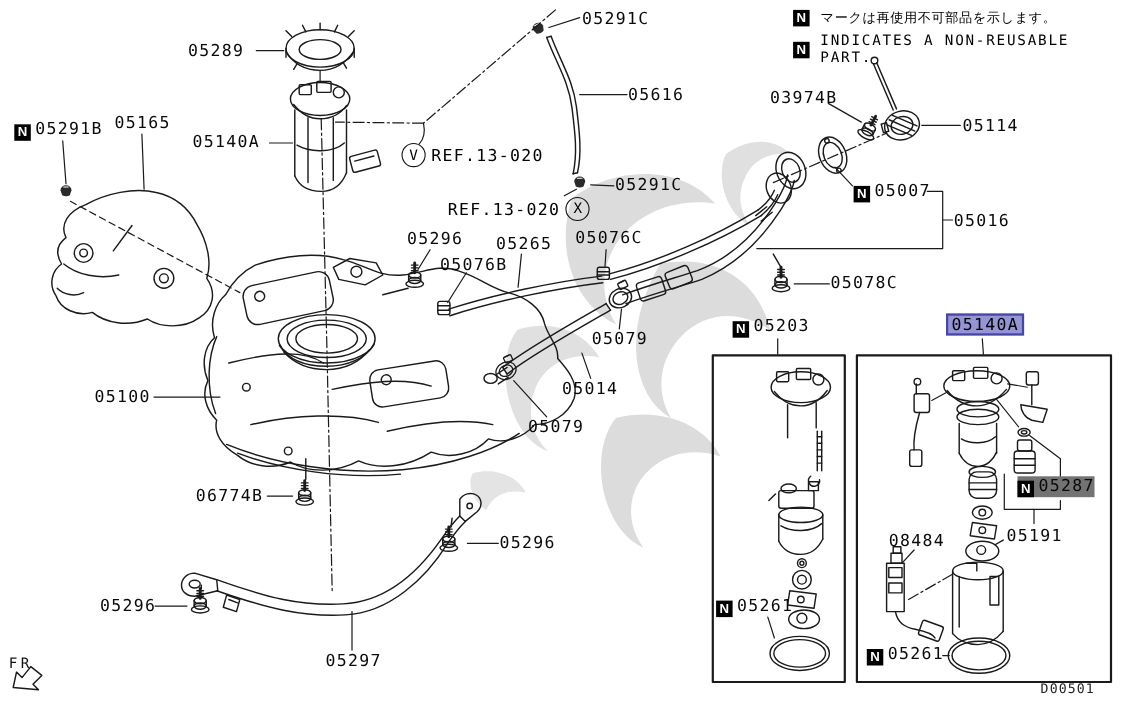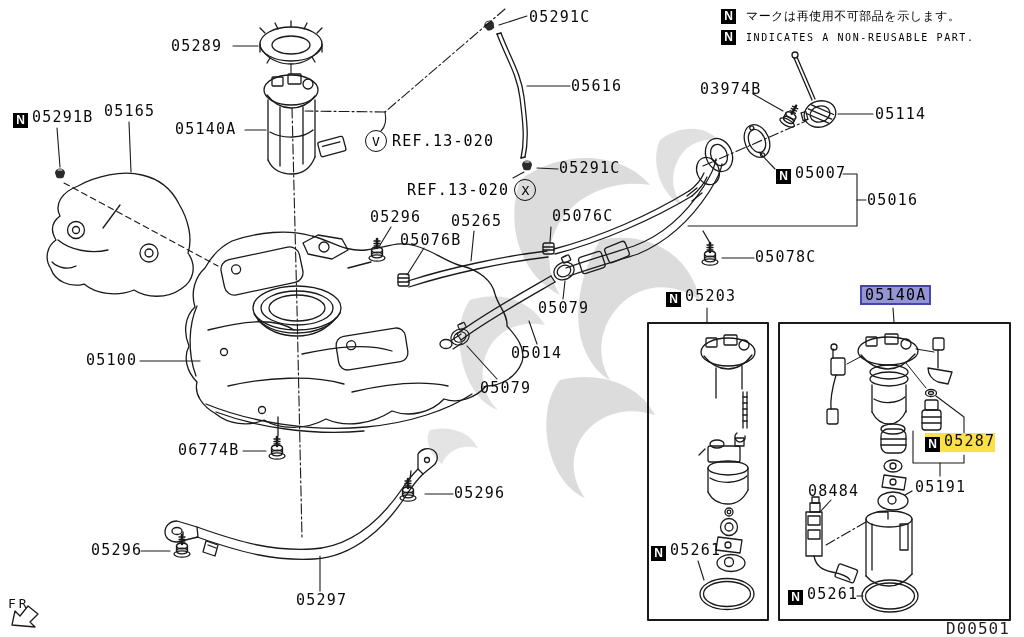--- a/index.html
+++ b/index.html
@@ -5,30 +5,30 @@
   html,body{margin:0;padding:0;background:#fff;}
   #stage{position:relative;width:1024px;height:637px;background:#fff;overflow:hidden;
          font-family:"DejaVu Sans Mono",monospace;}
   svg.art{position:absolute;left:0;top:0;}
   .pl{position:absolute;font-size:15px;line-height:16px;letter-spacing:1.2px;color:#0a0a0a;
       white-space:nowrap;}
   .nm{display:inline-block;width:15px;height:15px;background:#000;color:#fff;
       font-family:"Liberation Sans",sans-serif;font-weight:bold;font-size:12px;line-height:15px;
       text-align:center;letter-spacing:0;margin-right:4px;vertical-align:-2px;}
   .hl{background:#9595d6;border:2px solid #4646a8;padding:0 3px;color:#000;}
-  .whitebg{background:#fde047;}
+  .whitebg{background:#737373;}
   .ref{position:absolute;display:flex;align-items:center;gap:5px;}
   .circ{width:20px;height:20px;border:1.6px solid #111;border-radius:50%;
         display:inline-flex;align-items:center;justify-content:center;
         font-size:13px;letter-spacing:0;flex:0 0 auto;}
   .rtxt{font-size:15px;letter-spacing:1.2px;white-space:nowrap;}
   .legend{position:absolute;display:flex;align-items:center;gap:6px;color:#000;}
   .jp{font-family:Liberation Serif, serif;font-size:12px;letter-spacing:0.5px;}
-  .en{font-size:10px;letter-spacing:1.6px;}
-  .code{position:absolute;font-size:16px;letter-spacing:1px;color:#222;}
+  .en{font-size:13px;letter-spacing:1.6px;}
+  .code{position:absolute;font-size:12px;letter-spacing:1px;color:#222;}
   .fr{position:absolute;font-size:13px;letter-spacing:3px;color:#111;}
 </style>
 </head>
 <body>
 
 <div id="stage">
 
 <svg class="art" width="1024" height="637" viewBox="0 0 1024 637">
   <defs>
     <g id="bolt">
@@ -422,21 +422,21 @@
 </div>
 <div class="pl" style="left:867px;top:192px">05016</div>
 
 <div class="ref" style="left:407px;top:179px">
   <span class="rtxt">REF.13-020</span>
   <span class="circ">X</span>
 </div>
 
 <div class="pl" style="left:370px;top:209px">05296</div>
 <div class="pl" style="left:451px;top:213px">05265</div>
-<div class="pl" style="left:552px;top:208px">05076C</div>
+<div class="pl" style="left:523px;top:208px">05076C</div>
 <div class="pl" style="left:400px;top:232px">05076B</div>
 <div class="pl" style="left:755px;top:249px">05078C</div>
 <div class="pl" style="left:538px;top:300px">05079</div>
 <div class="pl" style="left:511px;top:345px">05014</div>
 <div class="pl" style="left:480px;top:380px">05079</div>
 <div class="pl" style="left:86px;top:352px">05100</div>
 
 <div class="pl" style="left:666px;top:288px">
   <span class="nm">N</span><span>05203</span>
 </div>

